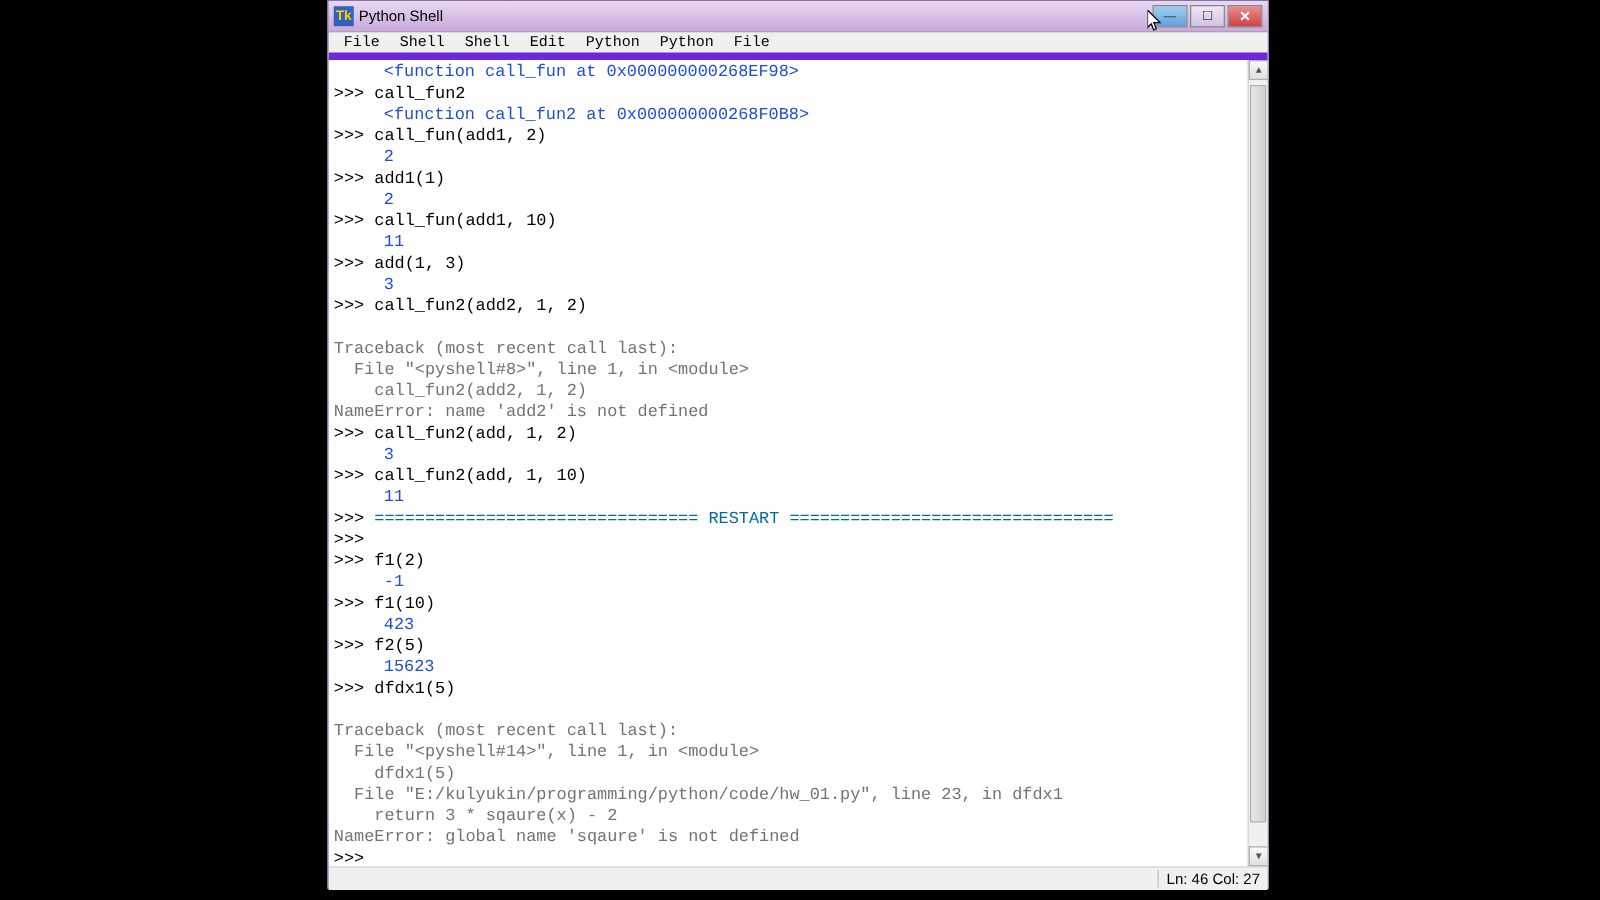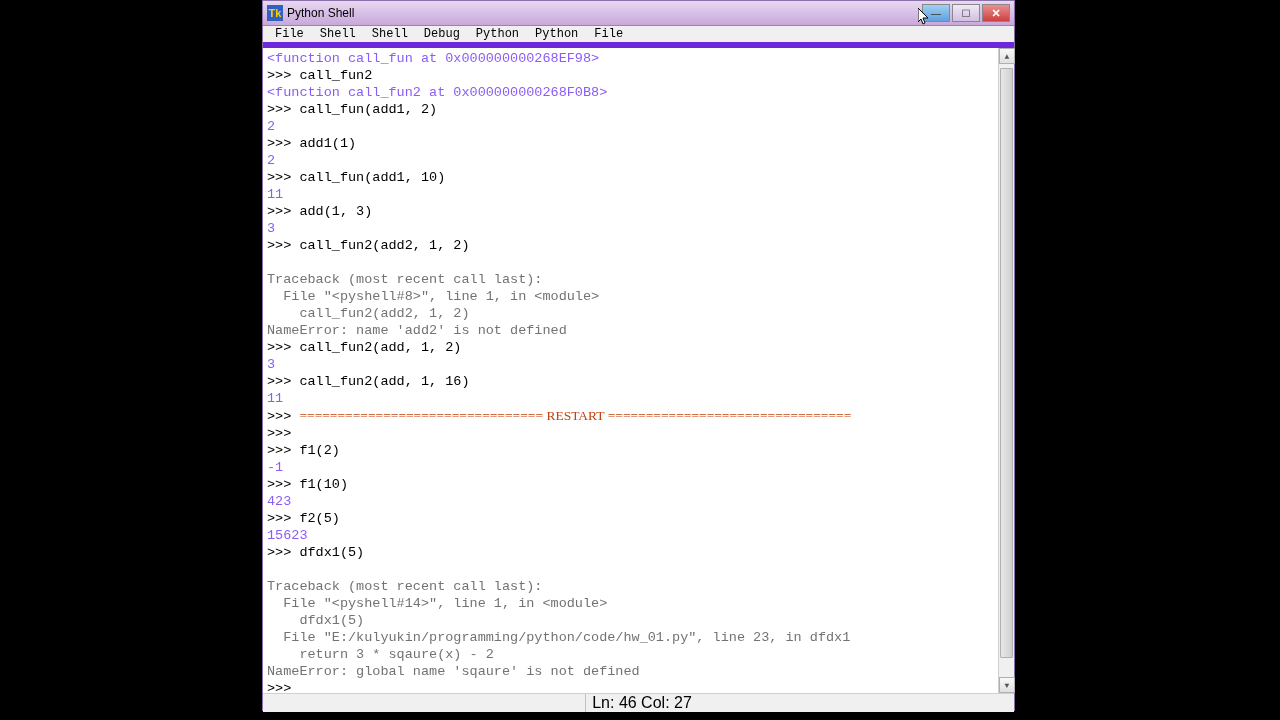--- a/index.html
+++ b/index.html
@@ -129,33 +129,33 @@
   .sb-thumb {
     position:absolute;
     left:1px; right:1px;
     top: 20px;
     height: 590px;
     background: linear-gradient(to right,#e8e8e8,#d0d0d0);
     border:1px solid #b0b0b0;
     border-radius:1px;
   }
   .prompt { color: #000; }
-  .output-blue { color: #8b5cf6; }
+  .output-blue { color: #1d4ed8; margin-left: 40px; }
   .error-red { color: #737373; }
-  .restart { color: #c2410c; font-family: Liberation Serif, serif; }
+  .restart { color: #0369a1; }
   .statusbar {
     height: 19px;
     background: #f0f0f0;
     border-top: 1px solid #d0d0d0;
     display:flex;
-    justify-content:center;
+    justify-content:flex-end;
     align-items:center;
     padding: 0 6px;
     font-family: Tahoma, sans-serif;
-    font-size: 16px;
+    font-size: 12px;
     color:#000;
   }
   .statusbar span { border-left: 1px solid #c0c0c0; padding-left: 6px; }
 </style>
 </head>
 <body>
 
 <div class="window">
 
   <div class="titlebar">
@@ -165,21 +165,21 @@
       <div class="tb-btn min-hover">—</div>
       <div class="tb-btn">☐</div>
       <div class="tb-btn close">✕</div>
     </div>
   </div>
 
   <div class="menubar">
     <div class="menu-item">File</div>
     <div class="menu-item">Shell</div>
     <div class="menu-item">Shell</div>
-    <div class="menu-item">Debug</div>
+    <div class="menu-item">Edit</div>
     <div class="menu-item">Python</div>
     <div class="menu-item">Python</div>
     <div class="menu-item">File</div>
   </div>
 
   <div class="content-wrap">
     <div class="content"><span class="output-blue">&lt;function call_fun at 0x000000000268EF98&gt;</span>
 <span class="prompt">&gt;&gt;&gt; </span><span>call_fun2</span>
 <span class="output-blue">&lt;function call_fun2 at 0x000000000268F0B8&gt;</span>
 <span class="prompt">&gt;&gt;&gt; </span><span>call_fun(add1, 2)</span>
@@ -191,21 +191,21 @@
 <span class="prompt">&gt;&gt;&gt; </span><span>add(1, 3)</span>
 <span class="output-blue">3</span>
 <span class="prompt">&gt;&gt;&gt; </span><span>call_fun2(add2, 1, 2)</span>
 <span></span>
 <span class="error-red">Traceback (most recent call last):</span>
 <span class="error-red">  File "&lt;pyshell#8&gt;", line 1, in &lt;module&gt;</span>
 <span class="error-red">    call_fun2(add2, 1, 2)</span>
 <span class="error-red">NameError: name 'add2' is not defined</span>
 <span class="prompt">&gt;&gt;&gt; </span><span>call_fun2(add, 1, 2)</span>
 <span class="output-blue">3</span>
-<span class="prompt">&gt;&gt;&gt; </span><span>call_fun2(add, 1, 16)</span>
+<span class="prompt">&gt;&gt;&gt; </span><span>call_fun2(add, 1, 10)</span>
 <span class="output-blue">11</span>
 <span class="prompt">&gt;&gt;&gt; </span><span class="restart">================================ RESTART ================================</span>
 <span class="prompt">&gt;&gt;&gt; </span><span></span>
 <span class="prompt">&gt;&gt;&gt; </span><span>f1(2)</span>
 <span class="output-blue">-1</span>
 <span class="prompt">&gt;&gt;&gt; </span><span>f1(10)</span>
 <span class="output-blue">423</span>
 <span class="prompt">&gt;&gt;&gt; </span><span>f2(5)</span>
 <span class="output-blue">15623</span>
 <span class="prompt">&gt;&gt;&gt; </span><span>dfdx1(5)</span>

